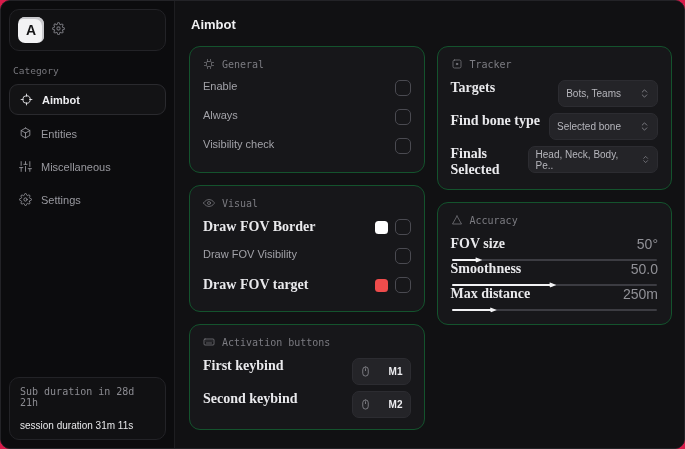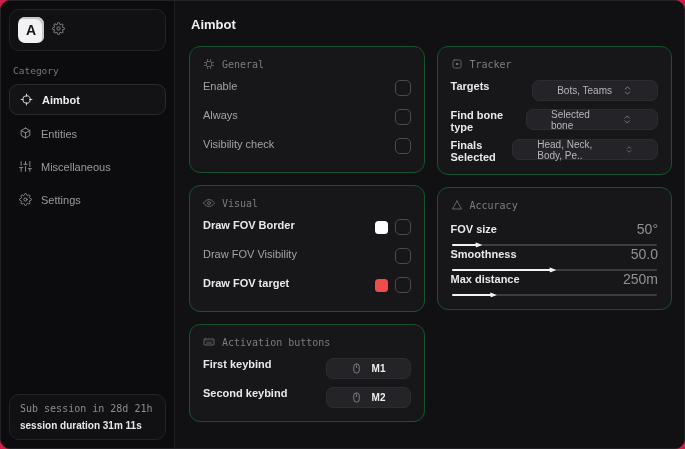--- a/index.html
+++ b/index.html
@@ -29,47 +29,47 @@
               color:#9a9aa0; font-size:11px; margin-bottom:4px; }
   .nav-item.active { border:1px solid #2a2a2e; background:#131315; color:#ededf0; font-weight:bold; }
   .nav-ic { width:13px; height:13px; display:inline-flex; }
   .nav-ic svg { width:13px; height:13px; stroke:currentColor; fill:none; stroke-width:1.6;
                 stroke-linecap:round; stroke-linejoin:round; }
 
   .sidebar-footer { position:absolute; left:8px; right:8px; bottom:8px;
                     border:1px solid #232327; border-radius:10px; background:#111113;
                     padding:8px 10px; }
   .foot-1 { color:#8c8c92; font-size:10px; font-family:"DejaVu Sans Mono", monospace; }
-  .foot-2 { color:#e8e8ea; font-size:10px; font-weight:bold; margin-top:6px; }
+  .foot-2 { color:#e8e8ea; font-size:10px; font-weight:normal; margin-top:12px; }
 
   
   .main { flex:1; background:#111113; padding:12px 12px 12px 14px; overflow:hidden; }
   .page-title { color:#f0f0f2; font-size:13px; font-weight:bold; margin:4px 0 14px 2px; }
   .cols { display:flex; gap:12px; }
   .col { display:flex; flex-direction:column; gap:12px; width:237px; }
 
   .card { background:#17171a; border:1px solid #14532d; border-radius:11px; padding:11px 13px; }
   .card-head { display:flex; align-items:center; gap:7px; color:#7c7c82; font-size:10px;
                font-family:"DejaVu Sans Mono", monospace; margin-bottom:10px; }
   .card-head svg { width:12px; height:12px; stroke:#7c7c82; fill:none; stroke-width:1.5;
                    stroke-linecap:round; stroke-linejoin:round; }
 
   .row { display:flex; align-items:flex-start; justify-content:space-between; min-height:23px;
          margin-bottom:6px; }
   .row:last-child { margin-bottom:0; }
   .lbl-soft { color:#a2a2a8; font-size:11px; }
-  .lbl-strong { color:#e9e9ec; font-size:11px; font-weight:bold; }
+  .lbl-strong { color:#e9e9ec; font-size:14px; font-weight:bold;font-family:Liberation Serif, serif; }
 
   .checkbox { width:16px; height:16px; border:1.5px solid #4a4a51; border-radius:5px;
               background:transparent; cursor:pointer; }
   .row-right { display:flex; align-items:center; gap:7px; }
   .swatch { width:13px; height:13px; border-radius:3.5px; cursor:pointer; }
 
-  .pill { background:#242428; border:1px solid #2c2c31; border-radius:7px; height:21px;
-          display:flex; align-items:center; gap:10px; padding:0 24px; cursor:pointer; }
+  .pill { background:#242428; border:1px solid #2c2c31; border-radius:7px; height:27px;
+          display:flex; align-items:center; gap:18px; padding:0 7px; cursor:pointer; }
   .pill-text { color:#b6b6bc; font-size:10px; }
   .pill svg { width:11px; height:11px; stroke:#9a9aa0; fill:none; stroke-width:1.6;
               stroke-linecap:round; stroke-linejoin:round; }
   .key-text { color:#ededf0; font-size:10px; font-weight:bold; }
 
   .slider-row { margin-bottom:0; }
   .slider-row:last-child { margin-bottom:2px; }
   .slider-top { display:flex; justify-content:space-between; align-items:center; margin-bottom:7px; }
   .slider-val { color:#919197; font-size:14px; }
   .track { position:relative; height:2px; background:#3c3c42; border-radius:2px; margin:0 1px; }
@@ -130,21 +130,21 @@
       <span class="nav-ic">
         <svg viewBox="0 0 24 24">
             <circle cx="12" cy="12" r="3"></circle>
             <path d="M19.4 15a1.65 1.65 0 0 0 .33 1.82l.06.06a2 2 0 1 1-2.83 2.83l-.06-.06a1.65 1.65 0 0 0-1.82-.33 1.65 1.65 0 0 0-1 1.51V21a2 2 0 1 1-4 0v-.09A1.65 1.65 0 0 0 9 19.4a1.65 1.65 0 0 0-1.82.33l-.06.06a2 2 0 1 1-2.83-2.83l.06-.06a1.65 1.65 0 0 0 .33-1.82 1.65 1.65 0 0 0-1.51-1H3a2 2 0 1 1 0-4h.09A1.65 1.65 0 0 0 4.6 9a1.65 1.65 0 0 0-.33-1.82l-.06-.06a2 2 0 1 1 2.83-2.83l.06.06a1.65 1.65 0 0 0 1.82.33H9a1.65 1.65 0 0 0 1-1.51V3a2 2 0 1 1 4 0v.09a1.65 1.65 0 0 0 1 1.51 1.65 1.65 0 0 0 1.82-.33l.06-.06a2 2 0 1 1 2.83 2.83l-.06.06a1.65 1.65 0 0 0-.33 1.82V9a1.65 1.65 0 0 0 1.51 1H21a2 2 0 1 1 0 4h-.09a1.65 1.65 0 0 0-1.51 1z"></path>
           </svg>
       </span>
       <span>Settings</span>
     </div>
 
     <div class="sidebar-footer">
-      <div class="foot-1">Sub session in 28d 21h</div>
+      <div class="foot-1">Sub duration in 28d 21h</div>
       <div class="foot-2">session duration 31m 11s</div>
     </div>
   </div>
 
   <div class="main">
     <div class="page-title">Aimbot</div>
 
     <div class="cols">
 
       <div class="col">

